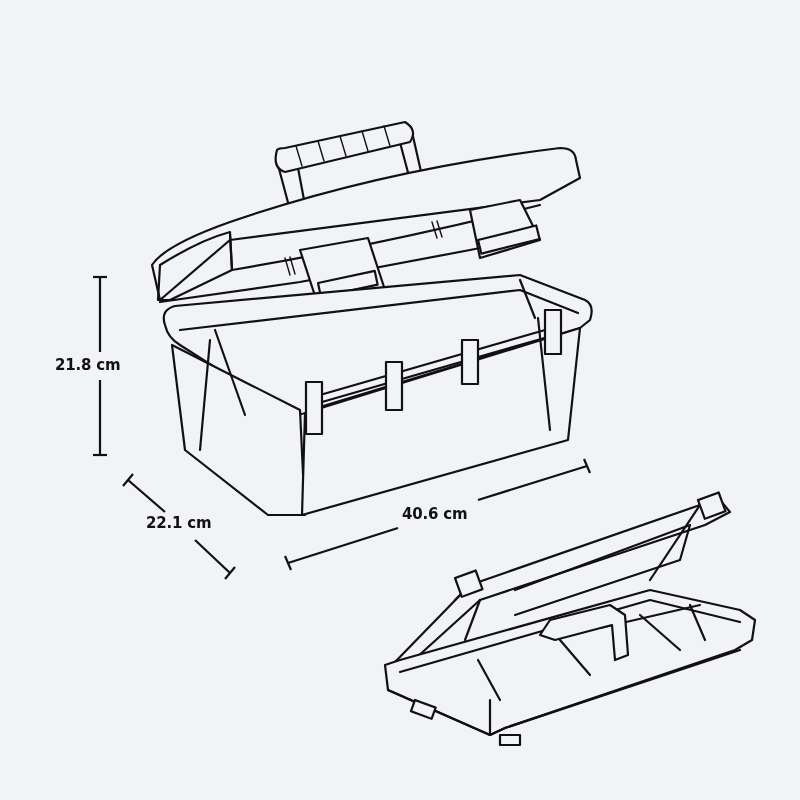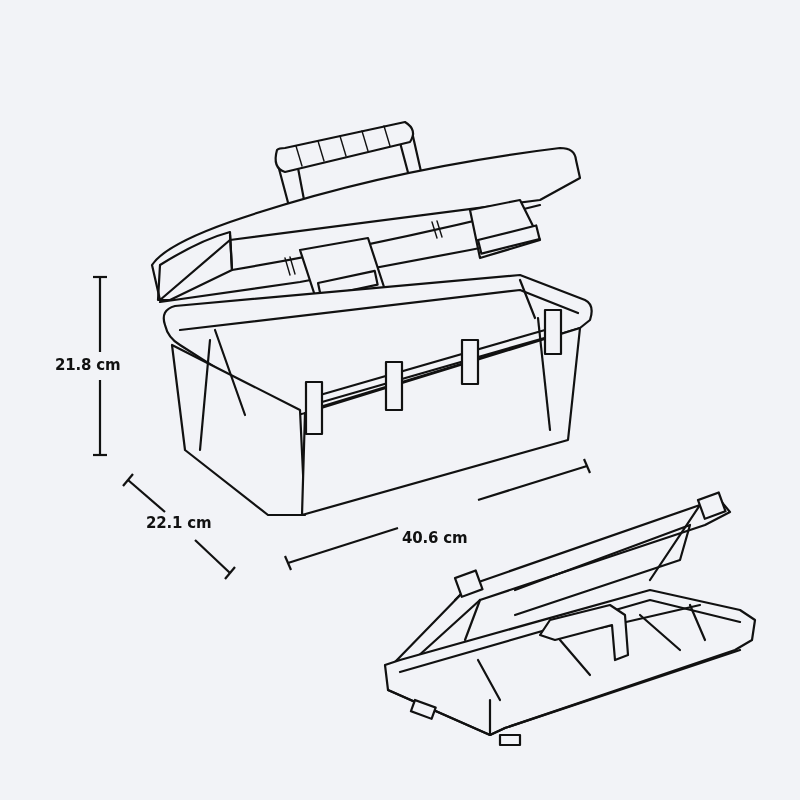--- a/index.html
+++ b/index.html
@@ -124,13 +124,13 @@
 
     <path class="lnf" d="M540 635 L550 620 L610 605 L625 615 L628 655 L615 660 L612 625 L555 640 Z"></path>
 
     <rect class="lnf" x="415" y="700" width="22" height="12" transform="rotate(20 415 700)"></rect>
     <rect class="lnf" x="500" y="735" width="20" height="10"></rect>
   </g>
 </svg>
 
 <div class="dim-label" style="left:55px; top:356px;">21.8 cm</div>
 <div class="dim-label" style="left:146px; top:514px;">22.1 cm</div>
-<div class="dim-label" style="left:402px; top:529px;">40.6 cm</div>
+<div class="dim-label" style="left:402px; top:505px;">40.6 cm</div>
 
 </body></html>

